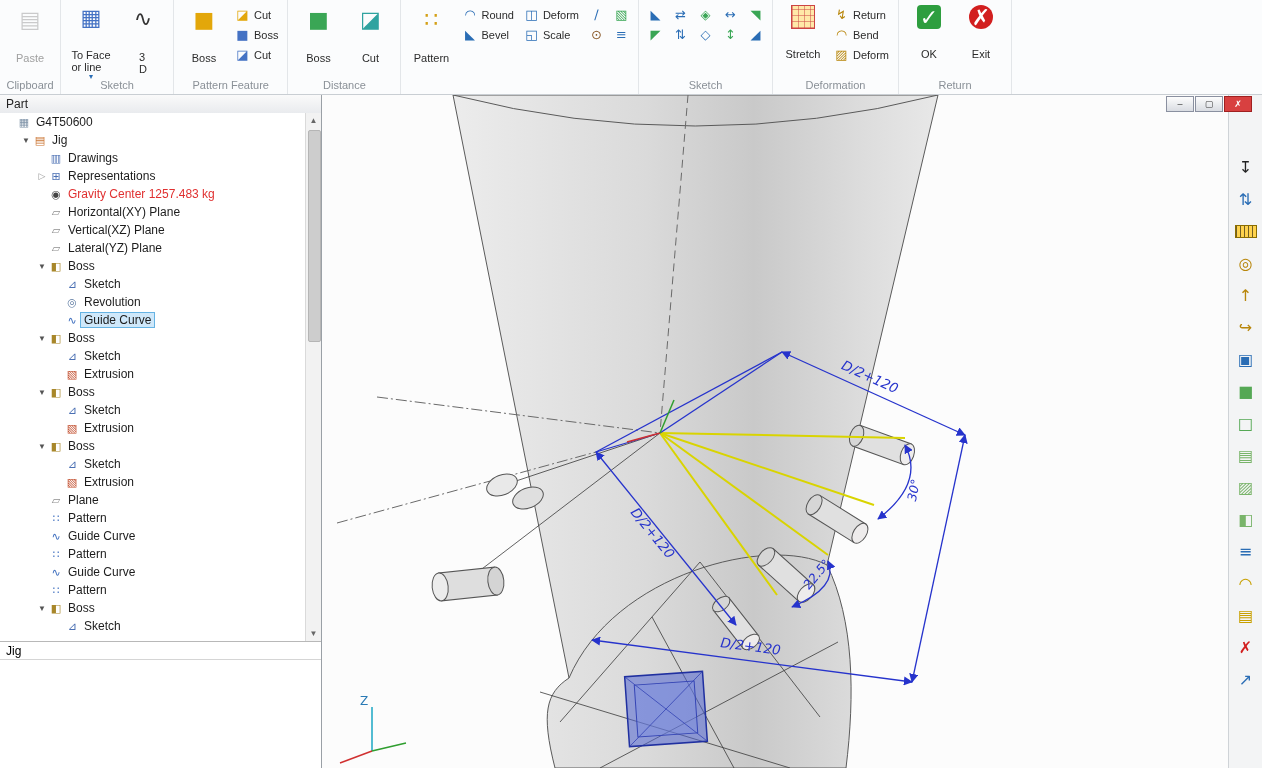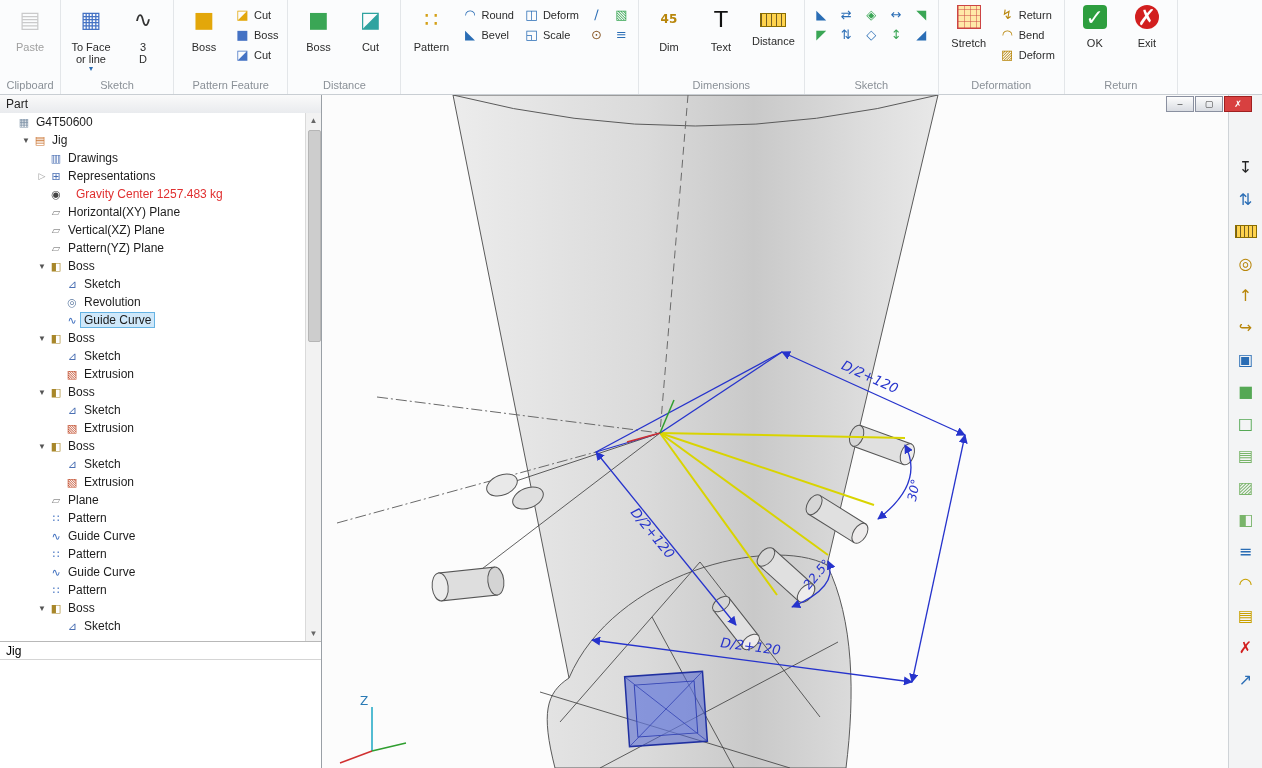--- a/index.html
+++ b/index.html
@@ -7,21 +7,21 @@
        font-family:"Liberation Sans","DejaVu Sans",sans-serif;background:#fff;
        -webkit-font-smoothing:antialiased;}
   
   #ribbon{position:absolute;left:0;top:0;width:1262px;height:94px;background:#fbfcfd;
           border-bottom:1px solid #c9ced3;display:flex;align-items:stretch;}
   .rgroup{display:flex;flex-direction:column;border-right:1px solid #e3e6e9;}
   .rg-body{flex:1;display:flex;align-items:flex-start;padding:2px 5px 0 5px;gap:2px;}
   .rg-label{height:17px;line-height:16px;text-align:center;font-size:11px;color:#8a9097;}
   .btn-big{min-width:42px;height:70px;display:flex;flex-direction:column;align-items:center;
            padding:3px 4px 0 4px;border-radius:2px;cursor:default;}
-  .btn-big .lbl{font-size:11px;line-height:12px;color:#2b2b2b;text-align:center;margin-top:8px;}
+  .btn-big .lbl{font-size:11px;line-height:12px;color:#2b2b2b;margin-top:19px;}
   .btn-big.disabled .lbl{color:#a0a0a0;}
   .btn-big.disabled .ricon{opacity:.45;}
   .arrowdn{font-size:8px;color:#2a6db5;line-height:8px;}
   .rg-col{display:flex;flex-direction:column;justify-content:flex-start;gap:1px;padding-top:3px;}
   .btn-sm{height:19px;display:flex;align-items:center;gap:4px;padding:0 4px;border-radius:2px;cursor:default;}
   .btn-sm .lbl{font-size:11px;color:#2b2b2b;white-space:nowrap;}
   .ricon{display:flex;align-items:center;justify-content:center;font-family:"DejaVu Sans",sans-serif;}
   .ricon.big{width:28px;height:28px;font-size:22px;}
   .ricon.sm{width:15px;height:15px;font-size:13px;}
   .ricon.txtsmall{font-size:12px;font-weight:bold;}
@@ -173,37 +173,20 @@
             <span class="ricon sm" style="color: rgb(58, 166, 85);">▧</span>
           </div>
           <div class="btn-sm">
             <span class="ricon sm" style="color: rgb(42, 109, 181);">≡</span>
           </div>
         </div>
       </div>
     </div>
     <div class="rgroup">
       <div class="rg-body">
-        <div class="btn-big">
-          <span class="ricon big txtsmall" style="color: rgb(184, 134, 11);">45</span>
-          <div class="lbl">Dim</div>
-        </div>
-        <div class="btn-big">
-          <span class="ricon big" style="color: rgb(17, 17, 17);">T</span>
-          <div class="lbl">Text</div>
-        </div>
-        <div class="btn-big">
-          <span class="ricon big ic-ruler"></span>
-          <div class="lbl">Distance</div>
-        </div>
-      </div>
-      <div class="rg-label">Dimensions</div>
-    </div>
-    <div class="rgroup">
-      <div class="rg-body">
         <div class="rg-col">
           <div class="btn-sm">
             <span class="ricon sm" style="color: rgb(42, 109, 181);">◣</span>
           </div>
           <div class="btn-sm">
             <span class="ricon sm" style="color: rgb(58, 166, 85);">◤</span>
           </div>
         </div>
         <div class="rg-col">
           <div class="btn-sm">
@@ -297,36 +280,36 @@
         <span class="tlbl">Drawings</span>
       </div>
       <div class="trow" style="padding-left: 36px;">
         <span class="arr col">▷</span>
         <span class="ticn" style="color: rgb(74, 111, 179);">⊞</span>
         <span class="tlbl">Representations</span>
       </div>
       <div class="trow" style="padding-left: 36px;">
         <span class="arr"></span>
         <span class="ticn" style="color: rgb(68, 68, 68);">◉</span>
-        <span class="tlbl" style="color: rgb(224, 48, 48); margin-left: 8px;">Gravity Center 1257.483 kg</span>
+        <span class="tlbl" style="color: rgb(224, 48, 48);">Gravity Center 1257.483 kg</span>
       </div>
       <div class="trow" style="padding-left: 36px;">
         <span class="arr"></span>
         <span class="ticn" style="color: rgb(144, 144, 144);">▱</span>
         <span class="tlbl">Horizontal(XY) Plane</span>
       </div>
       <div class="trow" style="padding-left: 36px;">
         <span class="arr"></span>
         <span class="ticn" style="color: rgb(144, 144, 144);">▱</span>
         <span class="tlbl">Vertical(XZ) Plane</span>
       </div>
       <div class="trow" style="padding-left: 36px;">
         <span class="arr"></span>
         <span class="ticn" style="color: rgb(144, 144, 144);">▱</span>
-        <span class="tlbl">Pattern(YZ) Plane</span>
+        <span class="tlbl">Lateral(YZ) Plane</span>
       </div>
       <div class="trow" style="padding-left: 36px;">
         <span class="arr">▼</span>
         <span class="ticn" style="color: rgb(168, 135, 42);">◧</span>
         <span class="tlbl">Boss</span>
       </div>
       <div class="trow" style="padding-left: 52px;">
         <span class="arr"></span>
         <span class="ticn" style="color: rgb(74, 111, 179);">⊿</span>
         <span class="tlbl">Sketch</span>

